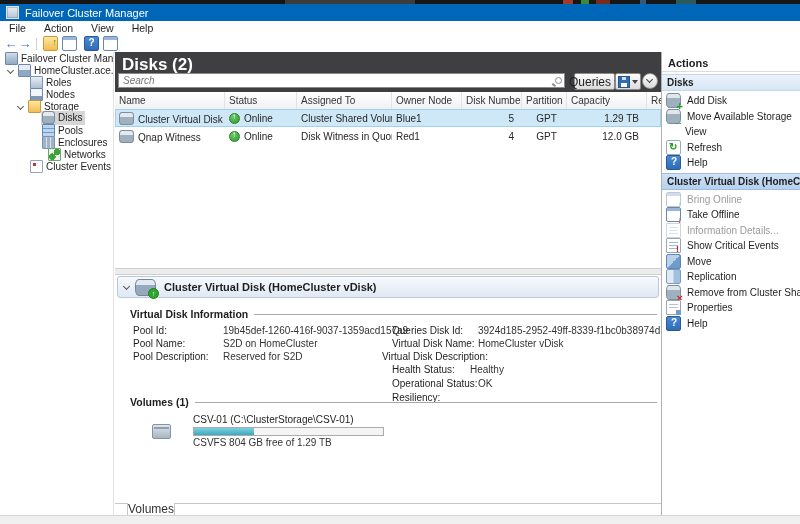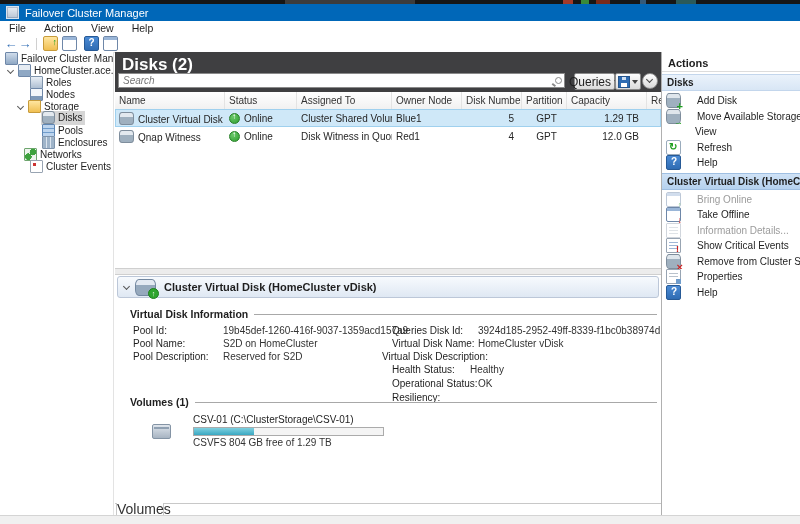--- a/index.html
+++ b/index.html
@@ -111,32 +111,32 @@
   .grp .gl{flex:1;border-top:1px solid #a8a8a8;height:0}
   .fl{position:absolute;font-size:10px;white-space:nowrap}
   .fl b{font-weight:normal}
   .val{color:#333}
   .vol-ic{position:absolute;left:37px;top:372px;width:17px;height:13px;border-radius:2px;
           background:linear-gradient(180deg,#dfe5ec,#a7b4c2);border:1px solid #8494a5}
   .vol-ic::before{content:"";position:absolute;left:1px;right:1px;top:2px;height:2px;background:#8fa0b2}
   #volbar{position:absolute;left:78px;top:375px;width:189px;height:7px;background:#f4f4f4;border:1px solid #ababab}
   #volfill{height:7px;background:linear-gradient(#7fd0df,#3aa8c2);width:32%}
   #tabline{position:absolute;left:0;top:451px;width:546px;border-top:1px solid #c8c8c8}
-  #voltab{position:absolute;left:1px;top:451px;width:46px;height:13px;background:#fff;border:1px solid #c8c8c8;
-          border-top:none;font-size:14px;line-height:13px;text-align:center;color:#333}
+  #voltab{position:absolute;left:12px;top:451px;width:46px;height:13px;background:#fff;border:1px solid #c8c8c8;
+          border-top:none;font-size:12px;line-height:13px;text-align:center;color:#333}
 
   
   #actions{left:661px;top:52px;width:139px;height:463px;background:#fff;border-left:1px solid #b0b0b0;
            box-sizing:border-box;overflow:hidden;padding-top:4px}
   .atitle{height:15px;line-height:15px;font-weight:bold;font-size:11px;padding-left:6px;border-bottom:1px solid #dcdcdc;margin-bottom:2px}
   .ahead{height:15px;line-height:15px;font-size:10px;font-weight:bold;padding-left:5px;margin:2px 0 2px 0;
          background:linear-gradient(#eaf2fb,#d8e6f5);border-top:1px solid #c3d6ec;border-bottom:1px solid #c3d6ec;white-space:nowrap;overflow:hidden}
   .ahead.hl{background:linear-gradient(#cfe2f6,#b5d1ee);border-color:#9fbfe2}
   .aitem{height:15.5px;display:flex;align-items:center;padding-left:4px;white-space:nowrap;overflow:hidden}
-  .aitem .lbl{margin-left:16px}
+  .aitem .lbl{margin-left:6px}
   .aitem.dis{color:#9b9b9b}
   .aitem.dis .ic{opacity:.45}
   .ic{display:inline-block;width:13px;height:13px;position:relative;flex:none;border-radius:2px}
   .ic::after{position:absolute;font-weight:bold}
   .ic-blank{visibility:hidden}
   .ic-disk{background:linear-gradient(180deg,#dfe6ec 0 32%,#9fb0bf 32%);border:1px solid #7e8d9c;border-radius:3px/5px}
   .m-add::after{content:"+";color:#1f9e1f;right:-3px;bottom:-5px;font-size:11px}
   .m-move::after{content:"→";color:#1f9e1f;right:-3px;bottom:-4px;font-size:9px}
   .m-del::after{content:"×";color:#cc2222;right:-3px;bottom:-5px;font-size:11px}
   .ic-refresh{background:#fff;border:1px solid #9aabbc}
@@ -230,21 +230,21 @@
     </span>
   </div>
   <div class="trow" style="padding-left:42px">
     <span class="ti t-pools"></span>
     <span>Pools</span>
   </div>
   <div class="trow" style="padding-left:42px">
     <span class="ti t-encl"></span>
     <span>Enclosures</span>
   </div>
-  <div class="trow" style="padding-left:24px">
+  <div class="trow" style="padding-left:48px">
     <span class="ti t-net"></span>
     <span>Networks</span>
   </div>
   <div class="trow" style="padding-left:30px">
     <span class="ti t-events"></span>
     <span>Cluster Events</span>
   </div>
 </div>
 
 <div id="middle" class="abs">
@@ -380,20 +380,28 @@
     </div>
   <div class="aitem dis">
       <span class="ic ic-sheet"></span>
       <span class="lbl">Information Details...</span>
     </div>
   <div class="aitem">
       <span class="ic ic-events"></span>
       <span class="lbl">Show Critical Events</span>
     </div>
   <div class="aitem">
+      <span class="ic ic-screens"></span>
+      <span class="lbl">Move</span>
+    </div>
+  <div class="aitem">
+      <span class="ic ic-repl"></span>
+      <span class="lbl">Replication</span>
+    </div>
+  <div class="aitem">
       <span class="ic ic-disk m-del"></span>
       <span class="lbl">Remove from Cluster Shared Volume</span>
     </div>
   <div class="aitem">
       <span class="ic ic-props"></span>
       <span class="lbl">Properties</span>
     </div>
   <div class="aitem">
       <span class="ic ic-help"></span>
       <span class="lbl">Help</span>

